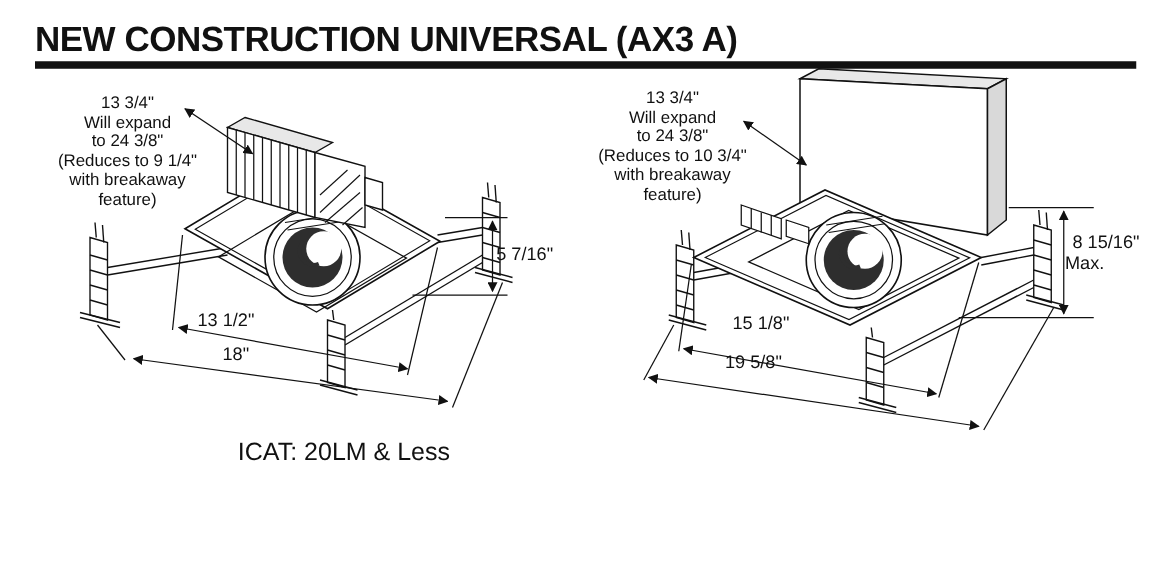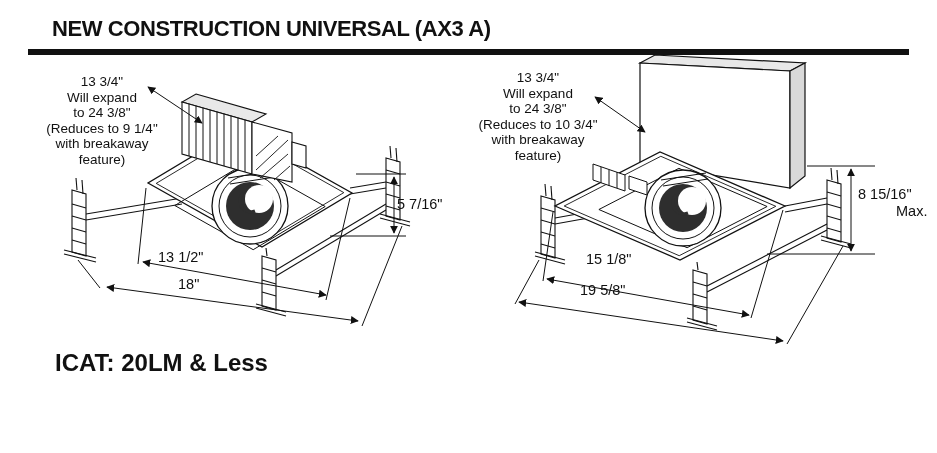--- a/index.html
+++ b/index.html
@@ -1,41 +1,41 @@
 <!DOCTYPE html>
 <html><head>
 <meta charset="utf-8">
 <style>
   * { margin:0; padding:0; box-sizing:border-box; }
   html,body { background:#fff; }
   body { font-family:"Liberation Sans", sans-serif; color:#111; }
   .page { position:relative; width:937px; height:453px; background:#fff; overflow:hidden; }
 
-  .title { position:absolute; left:28px; top:16px; font-size:22px; font-weight:bold;
-           letter-spacing:-0.4px; white-space:nowrap;margin-left:24px; }
+  .title { position:absolute; left:28px; top:16px; font-size:28px; font-weight:bold;
+           letter-spacing:-0.4px; white-space:nowrap; }
   .rule  { position:absolute; left:28px; top:49px; width:881px; height:6px; background:#111; }
 
   .drawing { position:absolute; }
   .drawing-left  { left:30px;  top:58px; width:430px; height:290px; }
   .drawing-right { left:455px; top:48px; width:480px; height:300px; }
 
   .note { position:absolute; font-size:13.5px; line-height:15.5px; text-align:center; }
   .note-left  { left:27px;  top:74px; width:150px; }
   .note-right { left:463px; top:70px; width:150px; }
 
   .dim { position:absolute; font-size:14.5px; white-space:nowrap; }
   .dim-left-height   { left:397px; top:196px; }
   .dim-left-pan      { left:158px; top:249px; }
   .dim-left-overall  { left:178px; top:276px; }
   .dim-right-height  { left:858px; top:186px; }
-  .dim-right-max     { left:896px; top:203px; }
+  .dim-right-max     { left:852px; top:203px; }
   .dim-right-pan     { left:586px; top:251px; }
   .dim-right-overall { left:580px; top:282px; }
 
-  .caption { position:absolute; text-align:left; font-weight:bold; font-size:24px; line-height:25px; }
+  .caption { position:absolute; text-align:right; font-weight:normal; font-size:20px; line-height:25px; }
   .caption-left  { left:55px;  top:350px; width:305px; }
   .caption-right { left:560px; top:353px; width:282px; }
 </style>
 </head>
 <body>
 
 <div class="page">
 
   <h1 class="title">NEW CONSTRUCTION UNIVERSAL (AX3 A)</h1>
   <div class="rule"></div>

